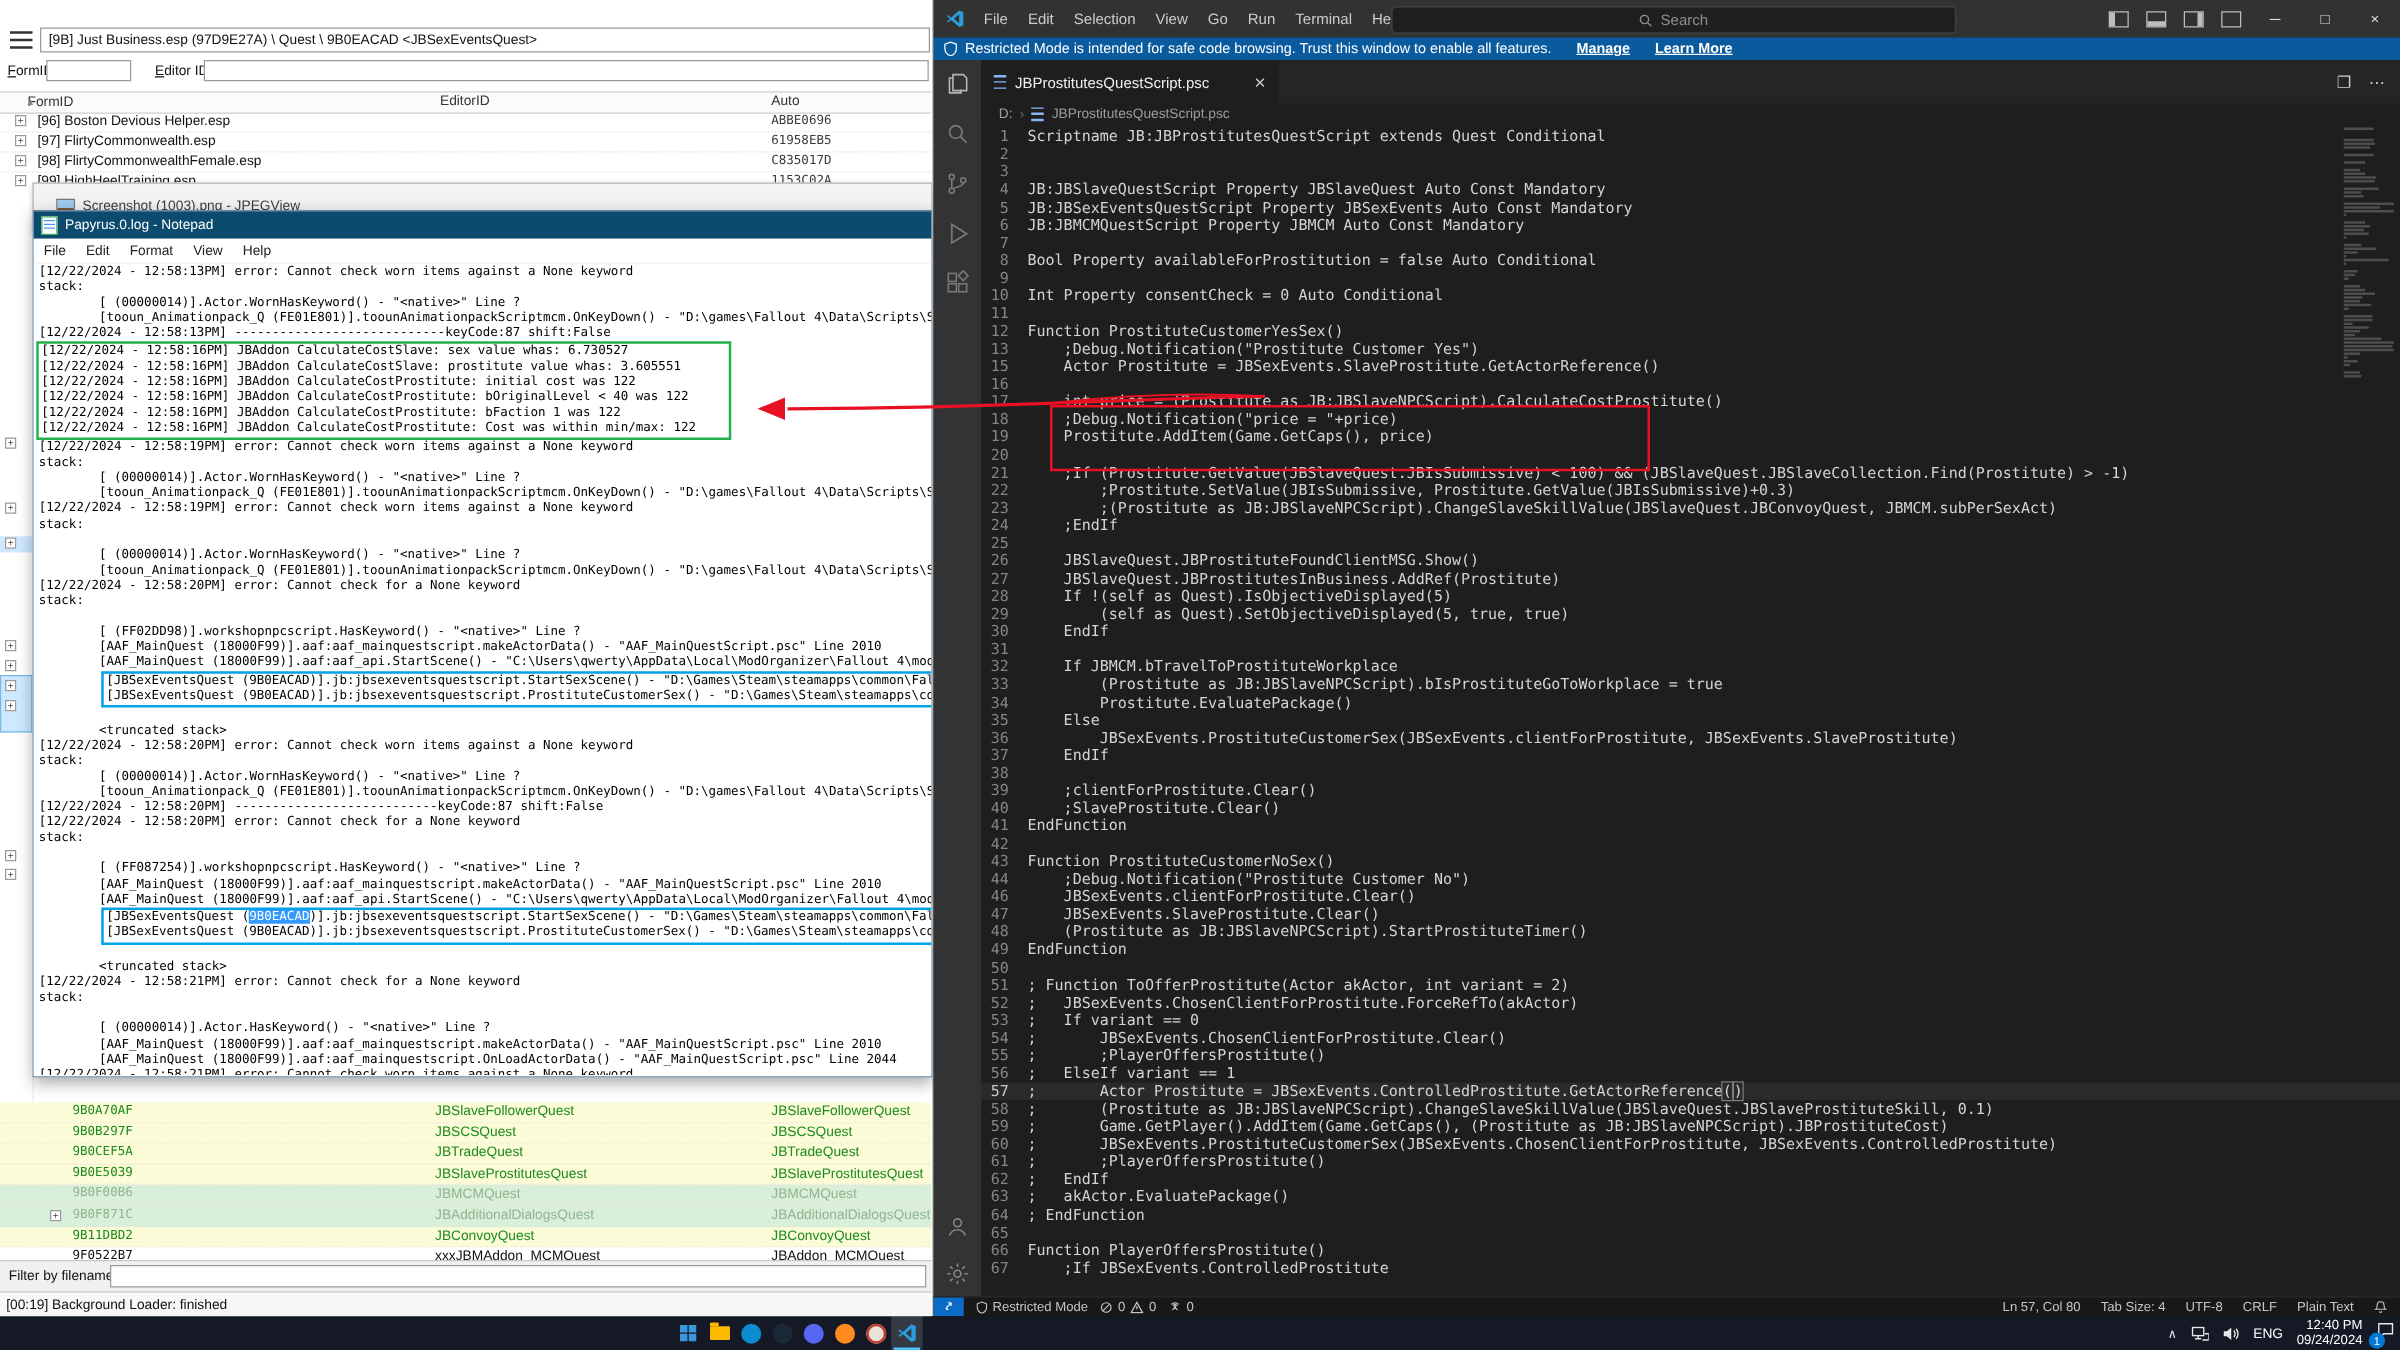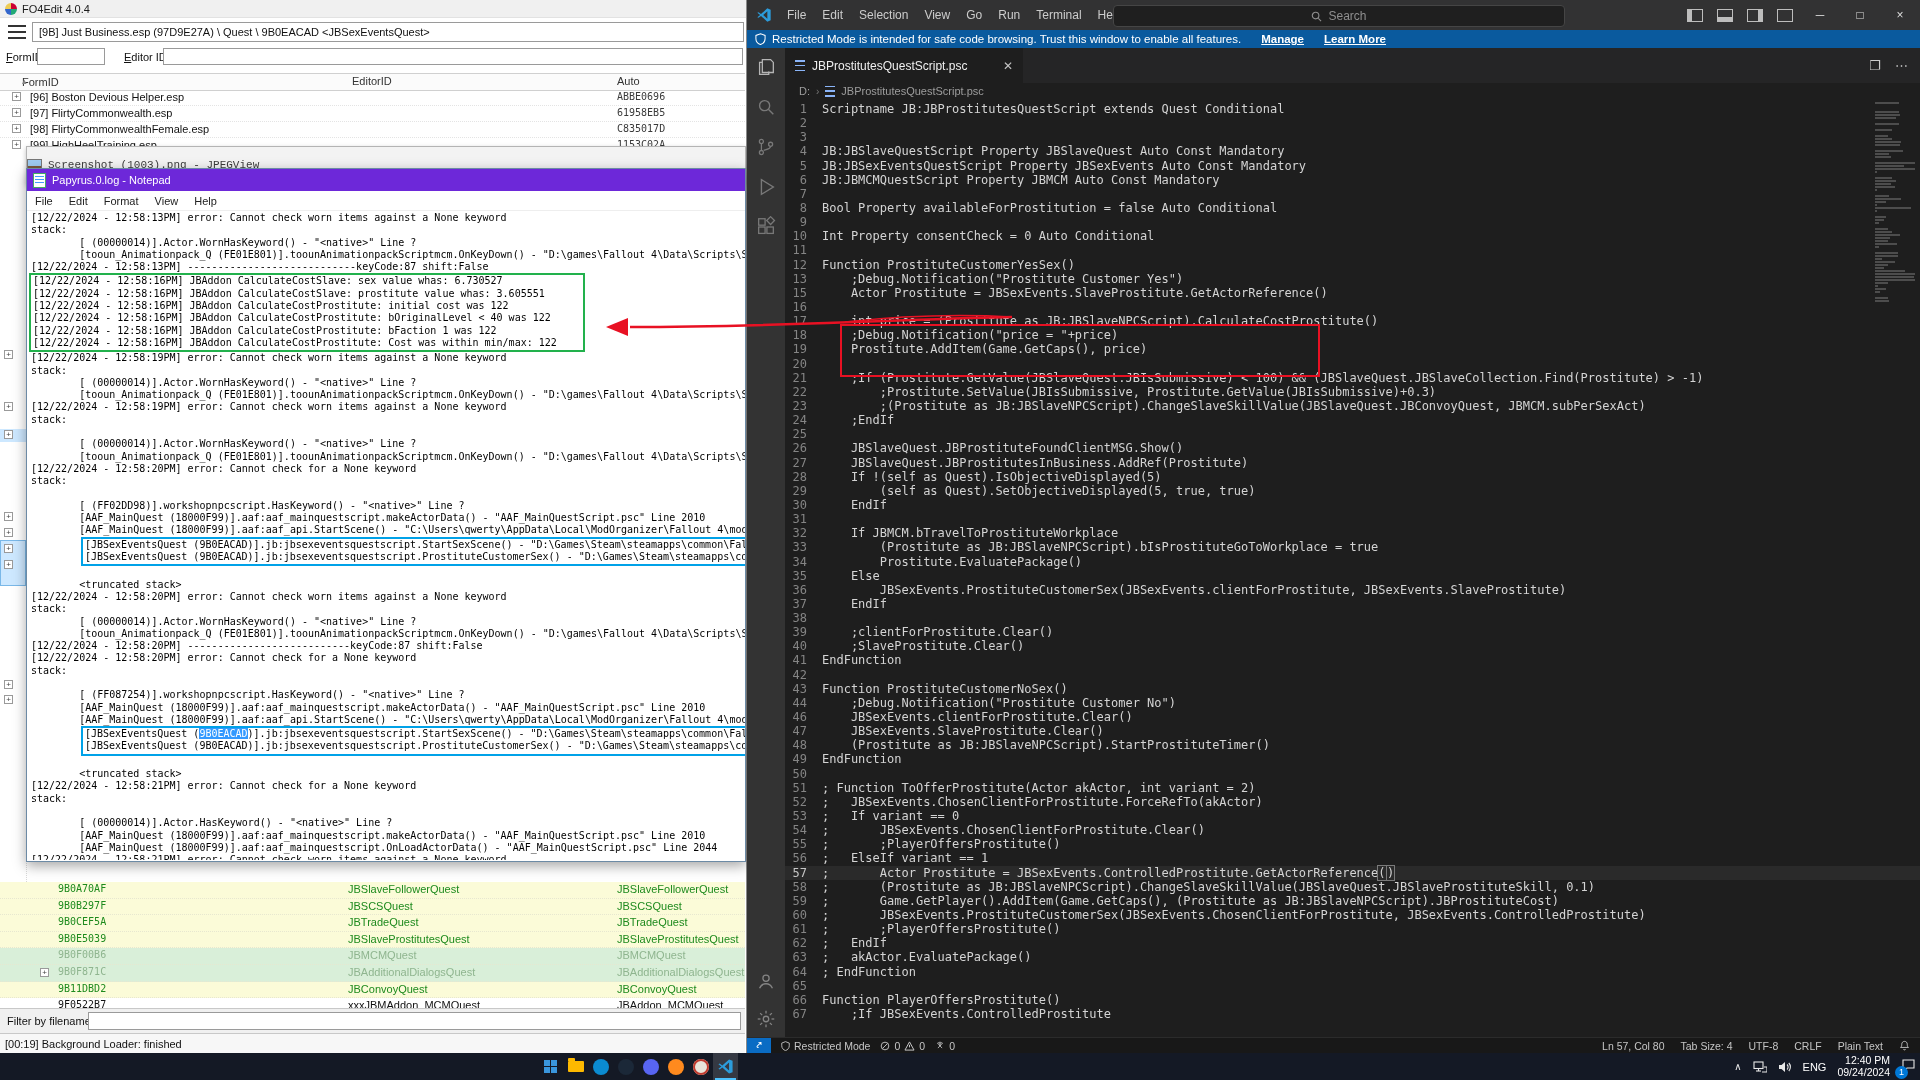--- a/index.html
+++ b/index.html
@@ -36,25 +36,25 @@
   .q-plain{background:#fff;color:#111;}
   .q-row .exp{left:40px;top:3px;}
   .q-form{position:absolute;left:58px;top:1px;font-family:"DejaVu Sans Mono",monospace;font-size:10px;}
   .q-edid{position:absolute;left:348px;top:1px;}
   .q-name{position:absolute;left:617px;top:1px;}
   .fo-filter{position:absolute;left:0;right:1px;top:1008px;height:25px;background:#f0f0f0;border-top:1px solid #c8c8c8;font-size:11px;color:#111;}
   .fo-filter label{position:absolute;left:7px;top:6px;}
   #filter-input{left:88px;top:3px;right:4px;position:absolute;height:18px;border:1px solid #9a9a9a;background:#fff;box-sizing:border-box;}
   .fo-status{position:absolute;left:0;right:1px;top:1033px;height:20px;border-top:1px solid #c8c8c8;background:#f7f7f7;font-size:11px;color:#111;display:flex;align-items:center;padding-left:5px;}
   
-  #jpegview{position:absolute;left:26px;top:146px;width:720px;height:38px;background:#f3f3f3;border:1px solid #b4b4b4;box-sizing:border-box;display:flex;align-items:center;gap:6px;padding-left:0;font-size:11px;color:#3c3c3c;box-shadow:0 2px 5px rgba(0,0,0,.25);font-family:Liberation Mono, monospace;}
+  #jpegview{position:absolute;left:26px;top:146px;width:720px;height:38px;background:#f3f3f3;border:1px solid #b4b4b4;box-sizing:border-box;display:flex;align-items:center;gap:6px;padding-left:18px;font-size:11px;color:#3c3c3c;box-shadow:0 2px 5px rgba(0,0,0,.25);}
   .pic-icon{width:13px;height:11px;background:linear-gradient(180deg,#9ecbf0 55%,#7a5b3a 55%);border:1px solid #777;display:inline-block;}
   
   #notepad{position:absolute;left:26px;top:168px;width:720px;height:694px;background:#fff;border:1px solid #6c8aa5;box-sizing:border-box;box-shadow:0 4px 12px rgba(0,0,0,.35);}
-  .np-title{height:22px;background:#6d28d9;color:#fff;display:flex;align-items:center;gap:6px;padding-left:6px;font-size:11px;}
+  .np-title{height:22px;background:#0c4a6e;color:#fff;display:flex;align-items:center;gap:6px;padding-left:6px;font-size:11px;}
   .np-icon{width:11px;height:13px;background:#fff;border:1px solid #4a6;display:inline-block;position:relative;}
   .np-icon::before{content:"";position:absolute;left:1px;right:1px;top:2px;height:1px;background:#49f;box-shadow:0 3px 0 #49f,0 6px 0 #49f;}
   .np-menu{height:19px;display:flex;align-items:center;font-size:11px;color:#222;background:#fff;border-bottom:1px solid #eee;}
   .np-menu span{padding:0 8px;}
   .np-body{position:absolute;left:0;right:0;top:42px;bottom:1px;overflow:hidden;background:#fff;
     font-family:"DejaVu Sans Mono",monospace;font-size:10px;line-height:12.3px;color:#000;padding:1px 0 0 4px;}
   .log-line{white-space:pre;height:12.3px;}
   .logbox{display:inline-block;vertical-align:top;}
   .box-green{border:2px solid #22b14c;padding:0 26px 1px 2px;margin-left:-2px;}
   .box-blue{border:2px solid #00a2e8;padding:0 2px 1px 2px;margin-left:50px;}
@@ -117,24 +117,20 @@
   .clock{font-size:10.5px;line-height:11.5px;text-align:right;}
   .notif{position:relative;}
   .badge{position:absolute;left:-6px;bottom:-3px;width:13px;height:13px;border-radius:50%;background:#0078d7;color:#fff;font-size:9px;display:flex;align-items:center;justify-content:center;}
 </style>
 </head>
 <body>
 
 <div id="stage">
 
   <div id="fo4edit">
-    <div class="fo-title">
-      <span class="fo-appicon"></span>
-      <span>FO4Edit 4.0.4</span>
-    </div>
     <div class="fo-crumbrow">
       <span class="hamburger">
           <i></i>
           <i></i>
           <i></i>
         </span>
       <div class="fo-crumb">[9B] Just Business.esp (97D9E27A) \ Quest \ 9B0EACAD &lt;JBSexEventsQuest&gt;</div>
     </div>
     <div class="fo-fields">
       <label class="ul-first" style="left:6px">FormID</label>

